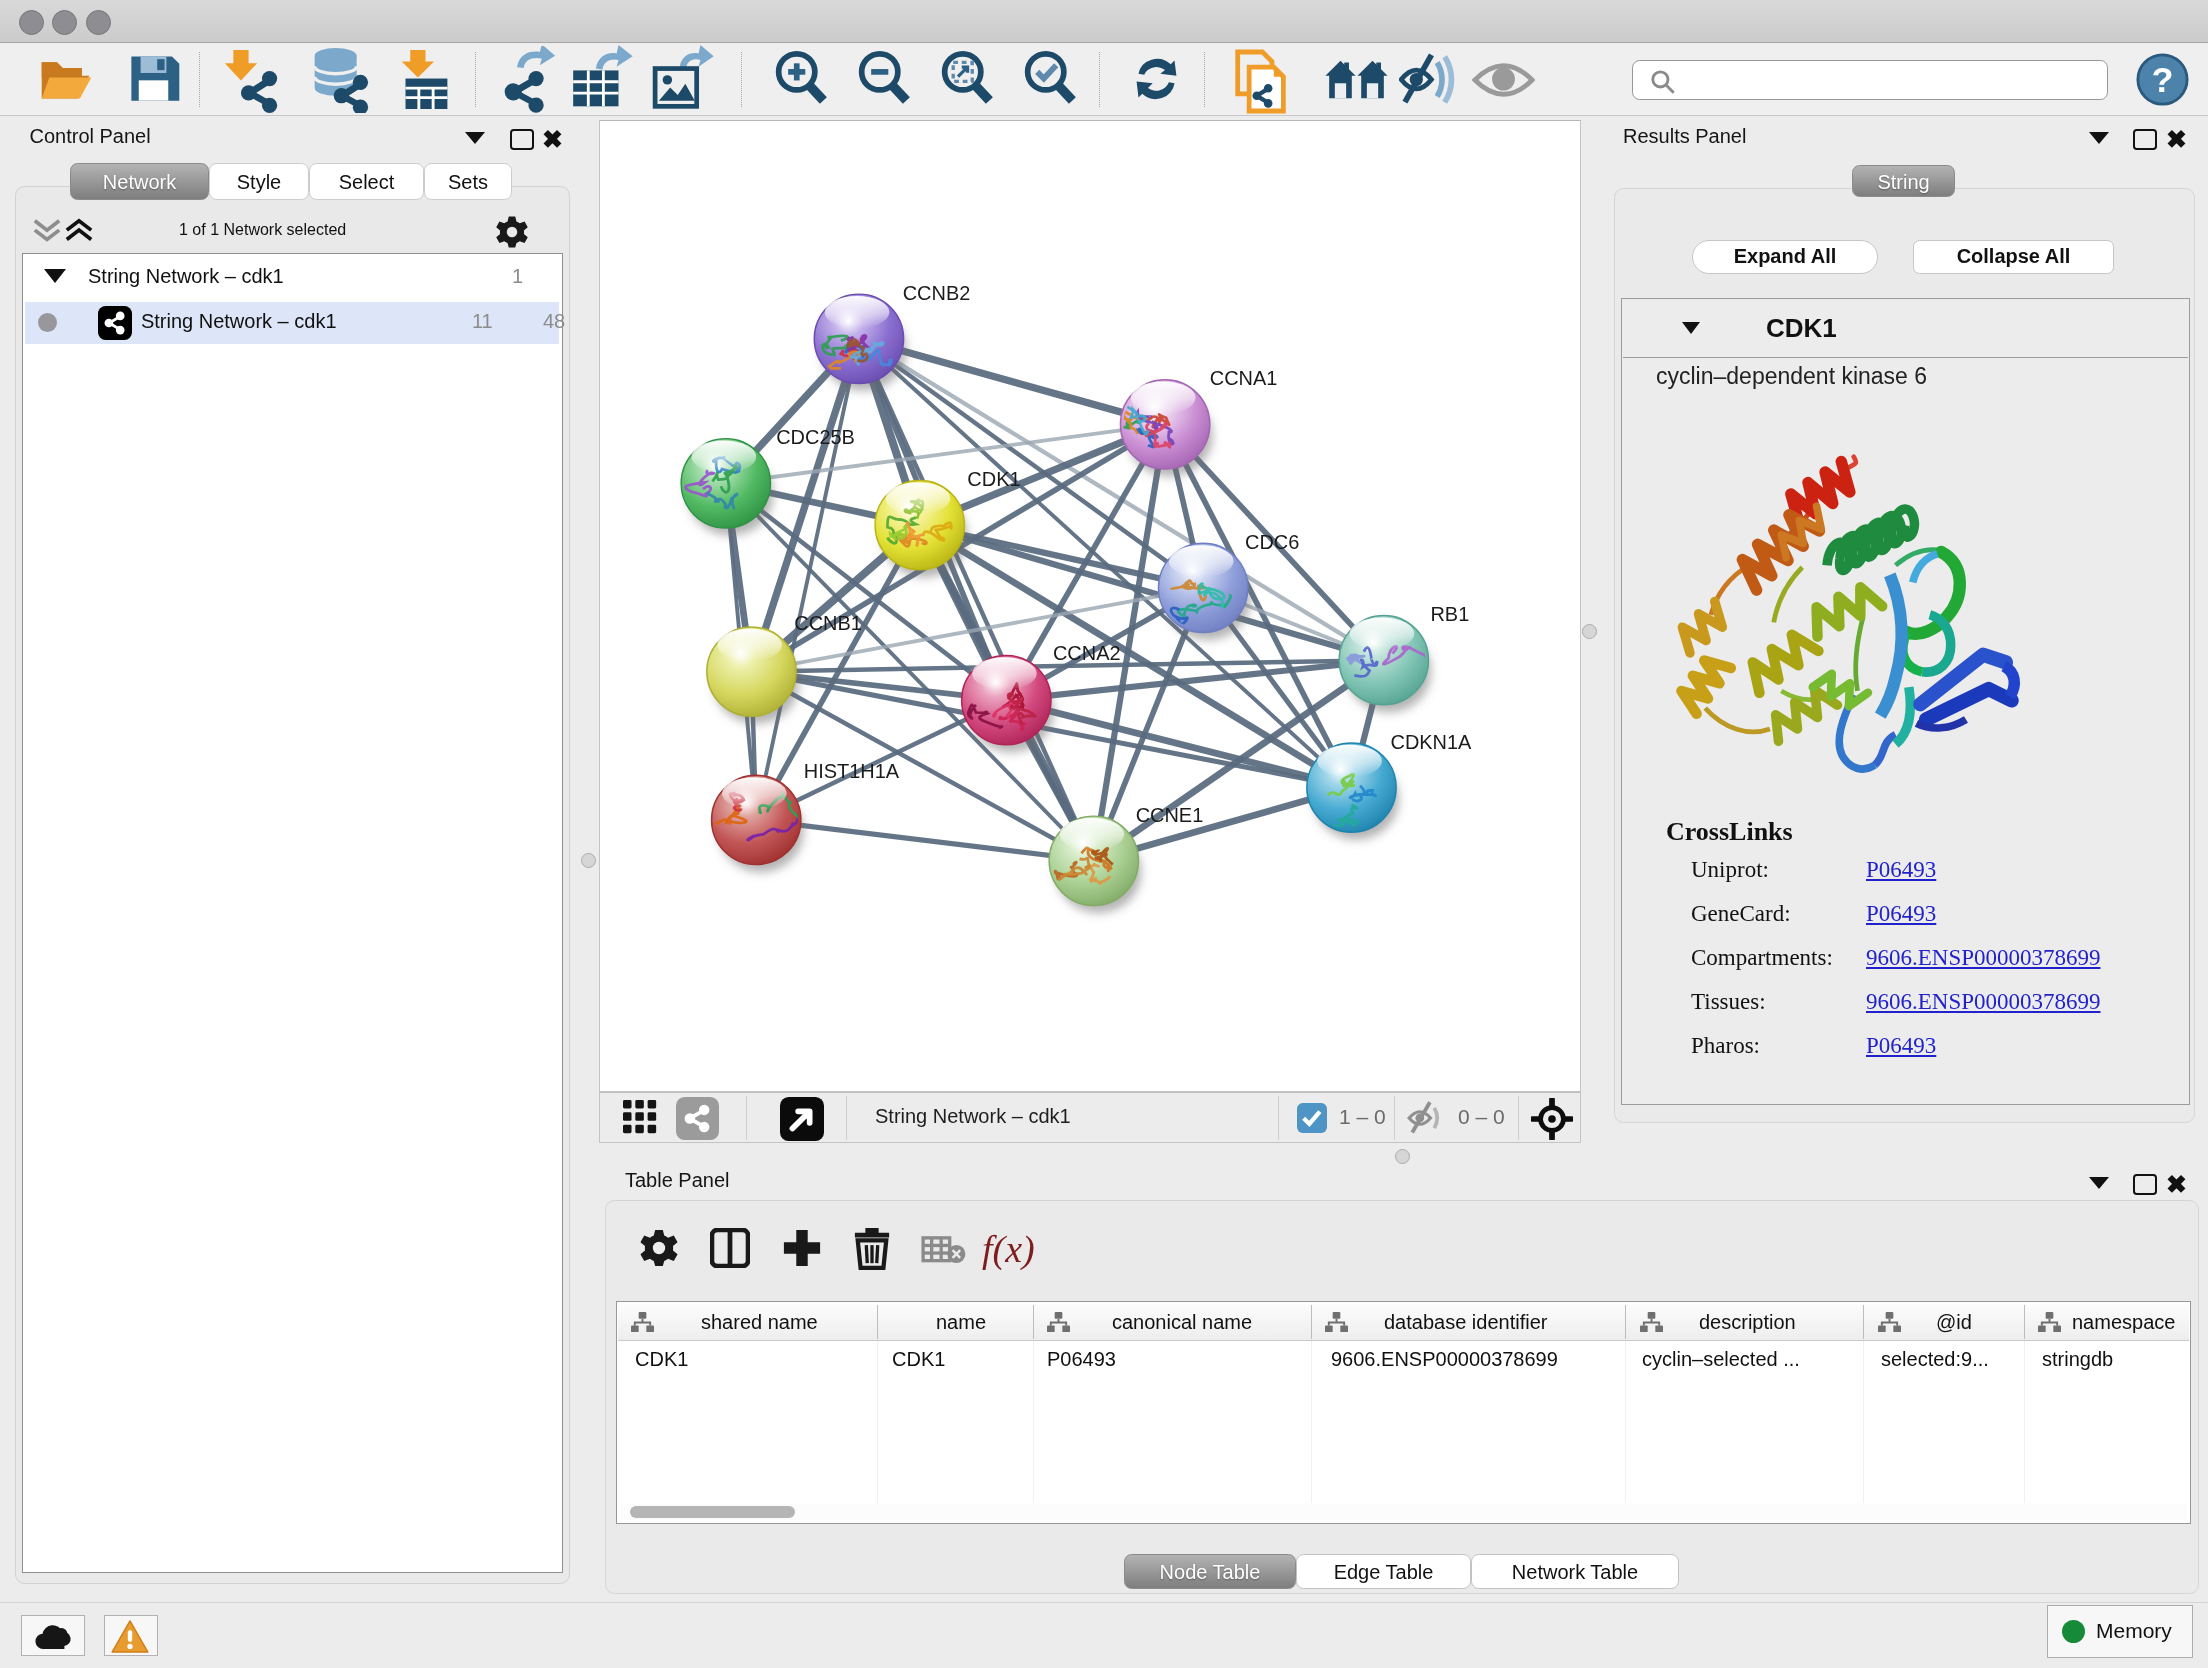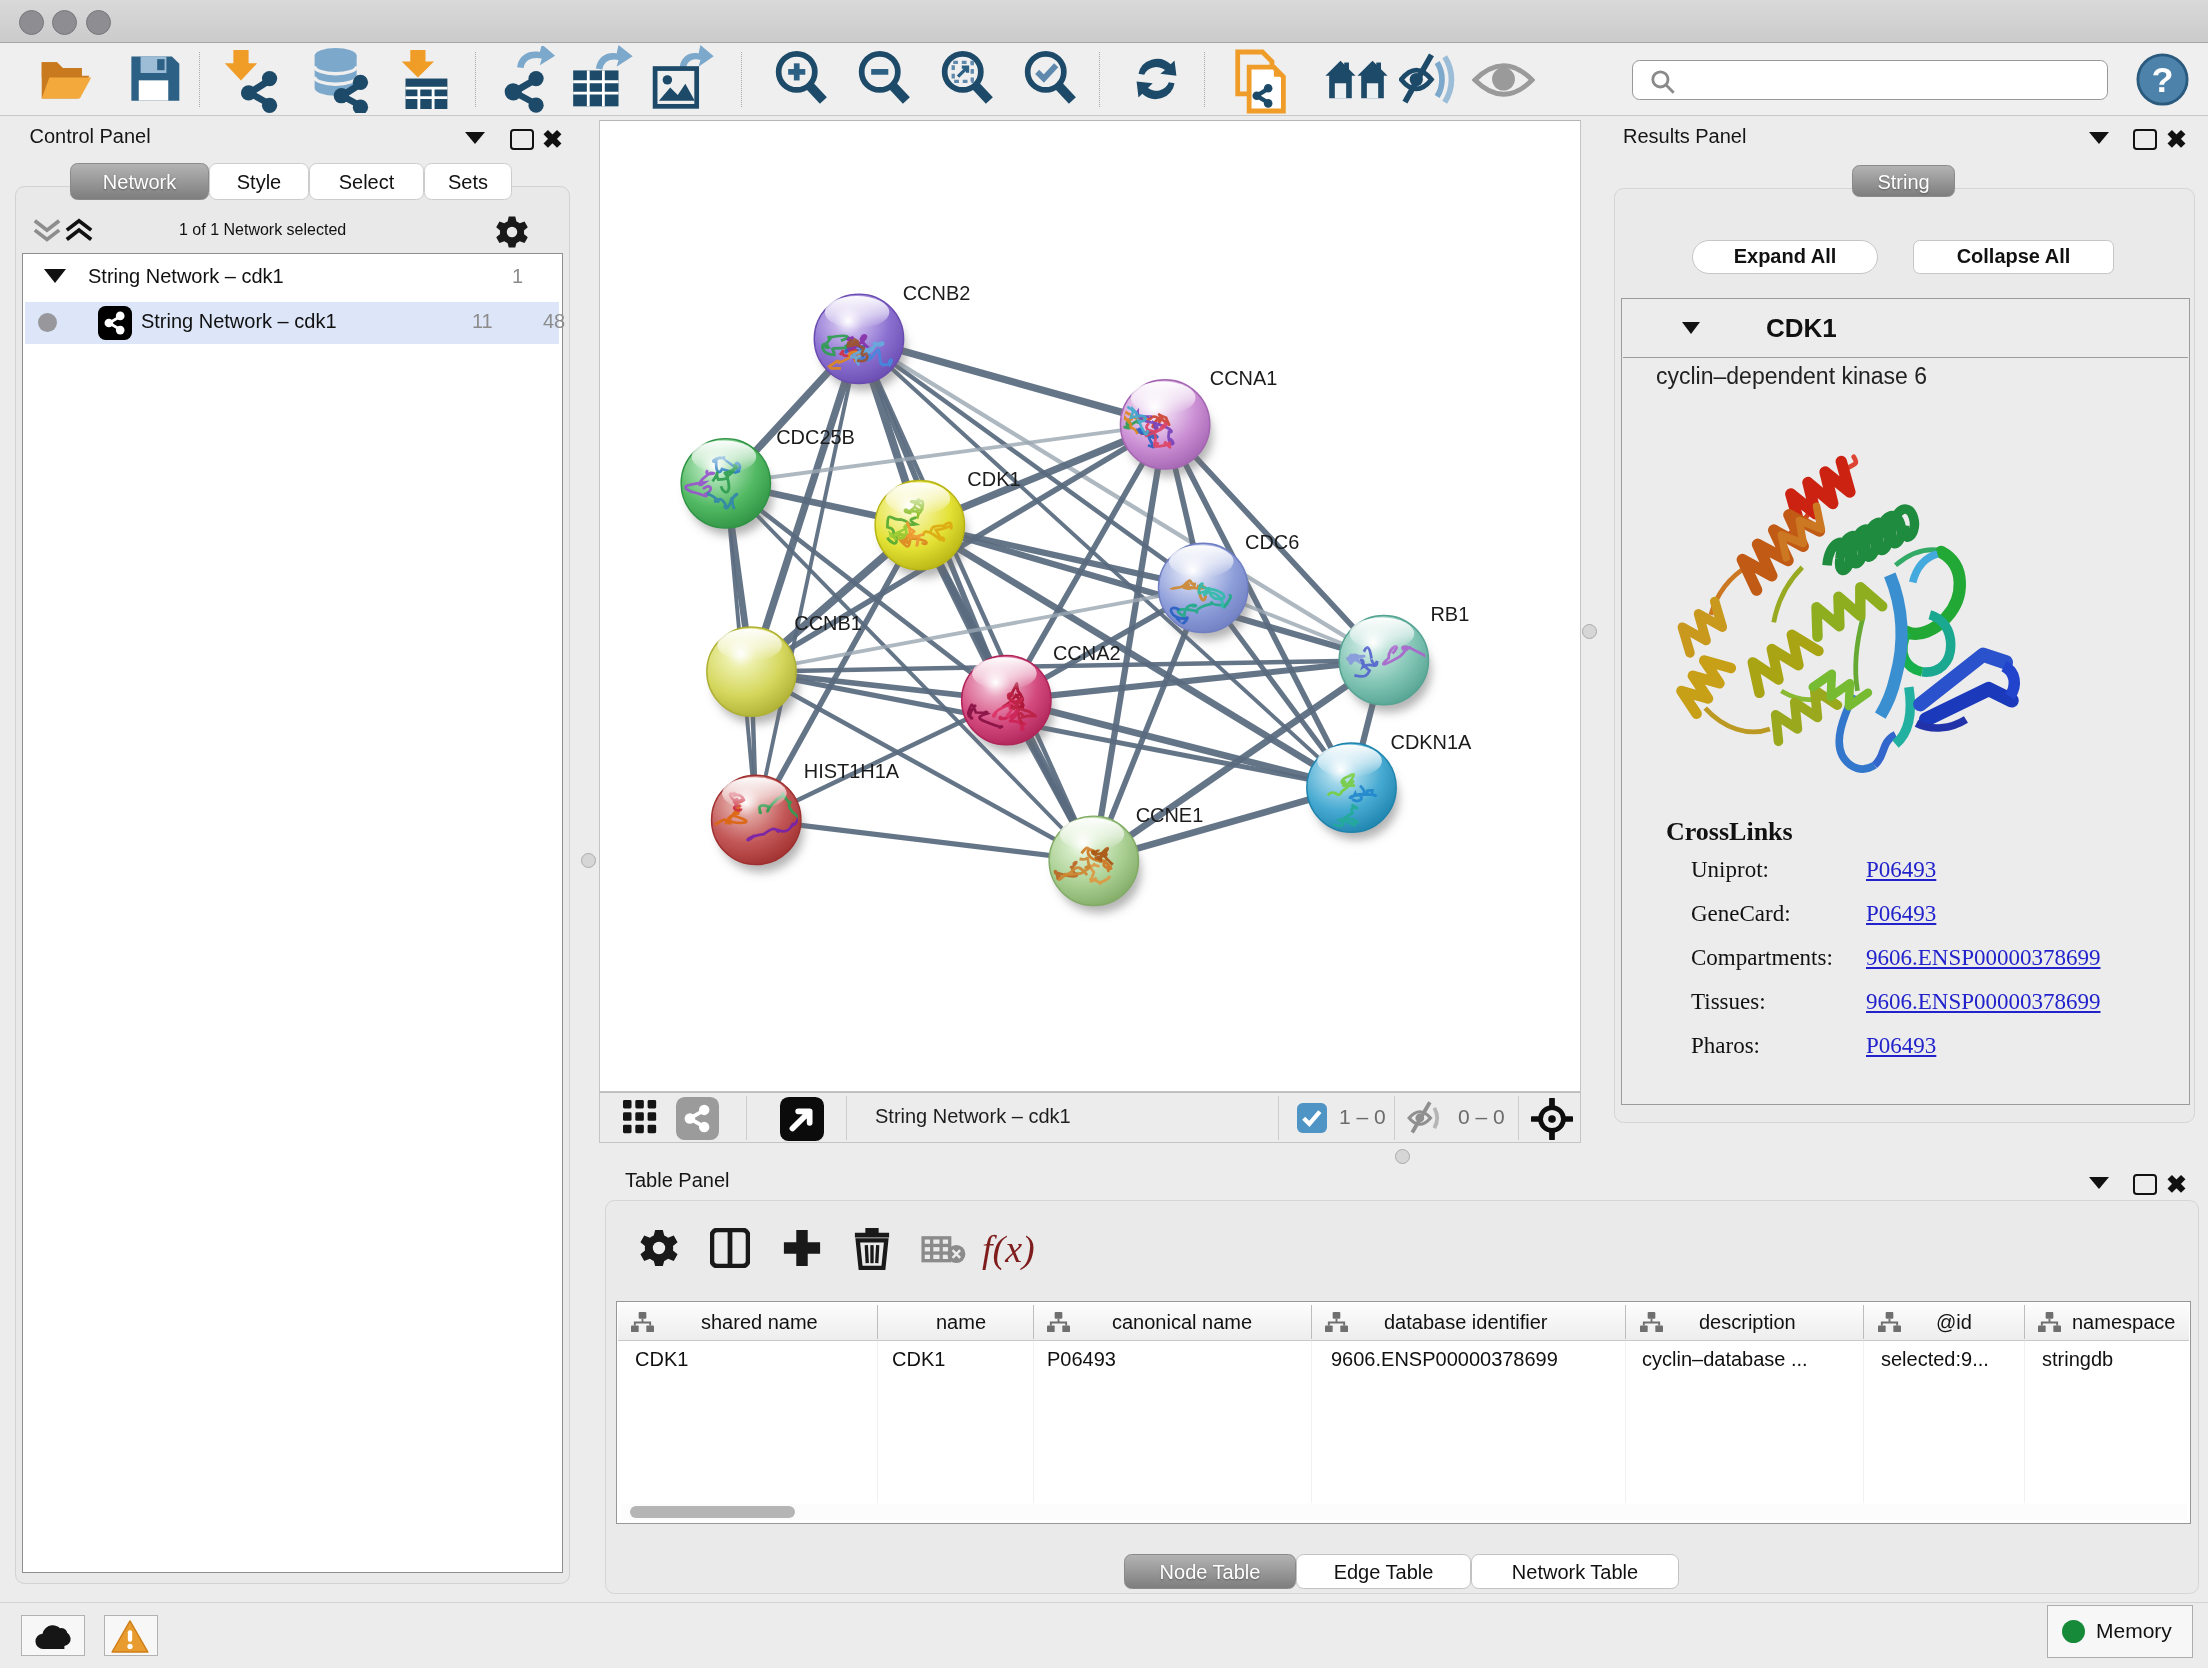--- a/index.html
+++ b/index.html
@@ -757,21 +757,21 @@
         <rect x="1" y="15" width="8" height="7" rx="1"></rect>
         <rect x="17" y="15" width="8" height="7" rx="1"></rect>
       </g>
 <path d="M13 8 v4 M5 15 v-3 h16 v3" fill="none" stroke="#6f6f6f" stroke-width="2"></path>
     </svg>
 <div class="abs" style="left:2072px; top:1311px; font-size:20px; color:#111;">namespace</div>
   <div class="abs" style="left:635px; top:1348px; font-size:20px; color:#111;">CDK1</div>
   <div class="abs" style="left:892px; top:1348px; font-size:20px; color:#111;">CDK1</div>
   <div class="abs" style="left:1047px; top:1348px; font-size:20px; color:#111;">P06493</div>
   <div class="abs" style="left:1331px; top:1348px; font-size:20px; color:#111;">9606.ENSP00000378699</div>
-  <div class="abs" style="left:1642px; top:1348px; font-size:20px; color:#111;">cyclin–database ...</div>
+  <div class="abs" style="left:1642px; top:1348px; font-size:20px; color:#111;">cyclin–selected ...</div>
   <div class="abs" style="left:1881px; top:1348px; font-size:20px; color:#111;">selected:9...</div>
   <div class="abs" style="left:2042px; top:1348px; font-size:20px; color:#111;">stringdb</div>
   <div class="abs" style="left:621px; top:1504px; width:1566px; height:16px; background:#fcfcfc;"></div>
   <div class="abs" style="left:630px; top:1506px; width:165px; height:12.4px; background:#b5b5b5; border-radius:6.7px;"></div>
   <div class="abs btab" style="left:1124px; width:172px; background:linear-gradient(#b3b3b3,#7e7e7e); color:#fff; border:1px solid #8a8a8a; text-shadow:0 1px 1.9px rgba(0,0,0,.35);">Node Table</div>
   <div class="abs btab" style="left:1296px; width:175px;">Edge Table</div>
   <div class="abs btab" style="left:1471px; width:208px;">Network Table</div>
 
   <div id="statline" class="abs"></div>
   <div class="abs sbtn" style="left:21px; width:64px;"></div>

